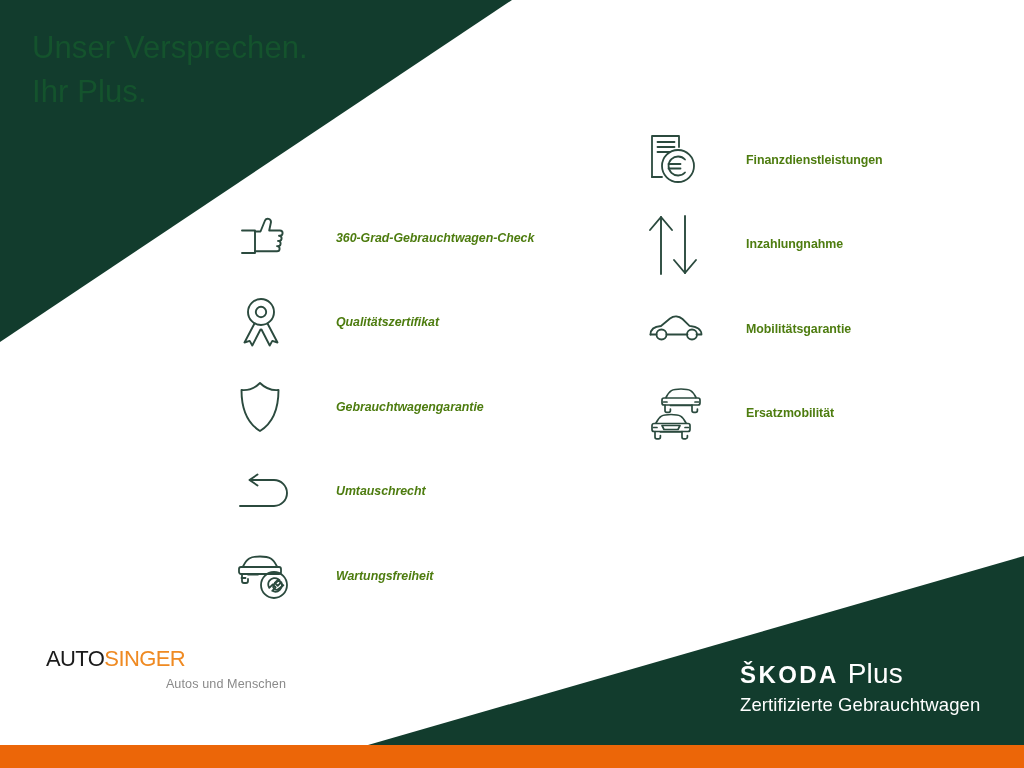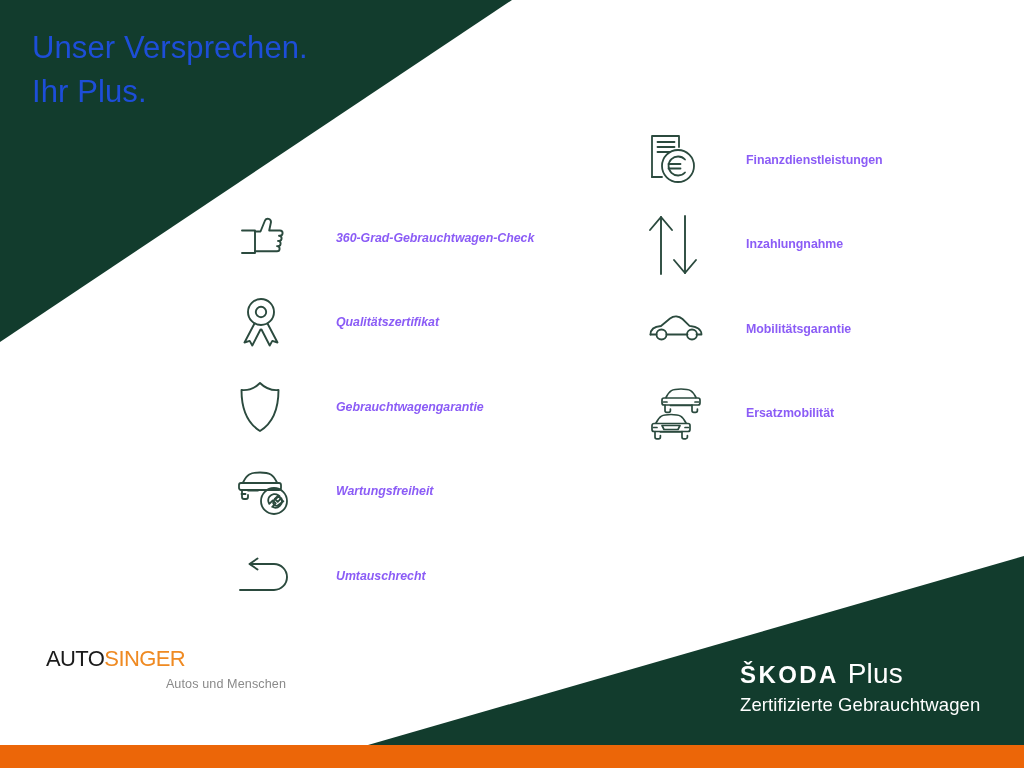--- a/index.html
+++ b/index.html
@@ -27,21 +27,21 @@
     width: 1024px;
     height: 768px;
     display: block;
   }
 
   
   .headline {
     position: absolute;
     left: 32px;
     top: 26px;
-    color: #1d4ed8;
+    color: #14532d;
     font-size: 31px;
     line-height: 1.42;
     font-weight: 400;
     letter-spacing: 0.1px;
     white-space: nowrap;
   }
   .headline .hl-line { display: block; }
 
   
   .col {
@@ -64,21 +64,21 @@
     align-items: center;
     justify-content: flex-start;
   }
   .feature .ficon svg {
     display: block;
     overflow: visible;
   }
   .feature .flabel {
     font-size: 12.4px;
     font-weight: bold;
-    color: #8b5cf6;
+    color: #4d7c0f;
     letter-spacing: -0.05px;
     line-height: 1.2;
     white-space: nowrap;
     padding-left: 32px;
   }
 
   
   #col-left  .feature { height: 84.5px; }
   #col-right .feature { height: 84.5px; }
 
@@ -184,20 +184,30 @@
     </div>
 
     <div class="feature">
       <span class="ficon">
         <svg width="44" height="52" viewBox="0 0 44 52" fill="none" stroke="#2B4A3E" stroke-width="1.9" stroke-linecap="round" stroke-linejoin="round">
           <path d="M22 2 C 16 8, 9 9.5, 3.5 9 C 3.5 28, 9 42, 22 50 C 35 42, 40.5 28, 40.5 9
                    C 35 9.5, 28 8, 22 2 Z"></path>
         </svg>
       </span>
       <span class="flabel">Gebrauchtwagengarantie</span>
+    </div>
+
+    <div class="feature">
+      <span class="ficon">
+        <svg width="54" height="36" viewBox="0 0 54 36" fill="none" stroke="#2B4A3E" stroke-width="1.9" stroke-linecap="round" stroke-linejoin="round">
+          <path d="M2 32 H36 a13 13 0 0 0 0 -26 H12"></path>
+          <path d="M19.5 0.5 L11.5 6 L19.5 11.5"></path>
+        </svg>
+      </span>
+      <span class="flabel">Umtauschrecht</span>
     </div>
 
     <div class="feature">
       <span class="ficon">
         <svg width="54" height="50" viewBox="0 0 54 50" fill="none" stroke="#2B4A3E" stroke-width="1.8" stroke-linecap="round" stroke-linejoin="round">
           <path d="M5 15.5 C 9 7.5, 12 5.5, 22 5.5 C 32 5.5, 35 7.5, 39 15.5"></path>
           <path d="M3 16 h38 a2 2 0 0 1 2 2 v3 a2 2 0 0 1 -2 2 H3 a2 2 0 0 1 -2 -2 v-3 a2 2 0 0 1 2 -2 Z"></path>
           <path d="M4 23 v7 a2 2 0 0 0 2 2 h2 a2 2 0 0 0 2 -2 v-2"></path>
           <path d="M10 23.5 h10"></path>
           <path d="M3.5 27 h4"></path>
@@ -205,30 +215,20 @@
           <path d="M40.8 28.5 l-4.4 4.4 a3.3 3.3 0 0 0 4.7 4.7 l4.4 -4.4
                    a6.9 6.9 0 0 1 -4.7 -4.7 Z" transform="rotate(8 38 33)"></path>
           <path d="M31.5 29.6 a6.6 6.6 0 0 1 8.9 -1.3 l-3.6 3.6 l2.9 2.9 l3.6 -3.6
                    a6.6 6.6 0 0 1 -9.1 8.6 l3.5 -3.5 l-2.9 -2.9 l-3.5 3.5
                    a6.6 6.6 0 0 1 0.2 -7.3 Z"></path>
         </svg>
       </span>
       <span class="flabel">Wartungsfreiheit</span>
     </div>
 
-    <div class="feature">
-      <span class="ficon">
-        <svg width="54" height="36" viewBox="0 0 54 36" fill="none" stroke="#2B4A3E" stroke-width="1.9" stroke-linecap="round" stroke-linejoin="round">
-          <path d="M2 32 H36 a13 13 0 0 0 0 -26 H12"></path>
-          <path d="M19.5 0.5 L11.5 6 L19.5 11.5"></path>
-        </svg>
-      </span>
-      <span class="flabel">Umtauschrecht</span>
-    </div>
-
   </div>
 
   <div class="col" id="col-right">
 
     <div class="feature">
       <span class="ficon">
         <svg width="52" height="54" viewBox="0 0 52 54" fill="none" stroke="#2B4A3E" stroke-width="1.8" stroke-linecap="round" stroke-linejoin="round">
           <path d="M4 44 V3 h27 v11"></path>
           <path d="M4 44 h10"></path>
           <path d="M9.5 9 h17"></path>

